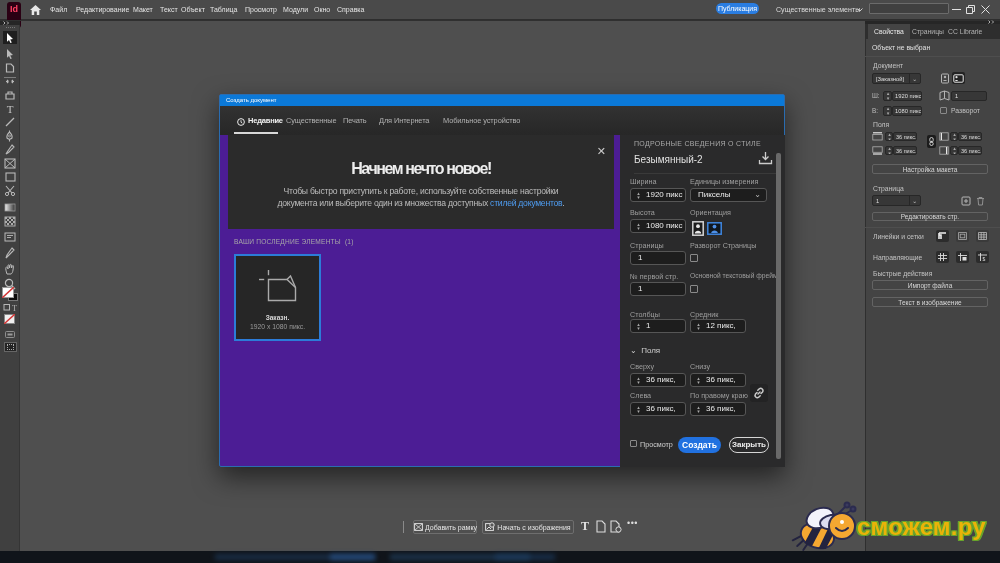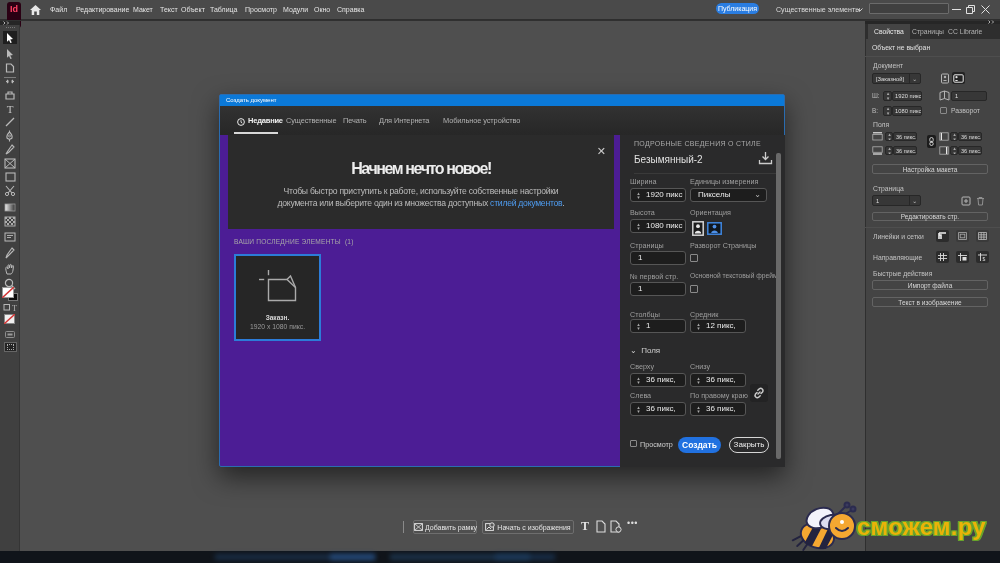--- a/index.html
+++ b/index.html
@@ -57,21 +57,21 @@
   #searchstrip { position:absolute; left:12px; top:332px; width:377px; height:28px; background:#2e2e2e; }
   #findbtn { position:absolute; left:251px; top:10px; width:35px; height:16px; border:1px solid #c8c8c8; border-radius:8px; color:#eee; font-size:8.5px; text-align:center; line-height:15px; }
 
   
   #dright { position:absolute; left:400px; top:40px; width:165px; height:332px; background:#2a2a2b; }
   .dlab { position:absolute; font-size:7.2px; color:#9f9f9f; white-space:nowrap; }
   .dfield { position:absolute; height:14px; background:#1d1d1d; border:1px solid #565656; border-radius:3px; color:#ececec; font-size:8px; line-height:12px; white-space:nowrap; overflow:hidden; }
   .spin { position:absolute; left:3px; top:1.5px; width:9px; height:10px; color:#a8a8a8; font-size:5px; line-height:4.6px; text-align:center; }
   .dchk { position:absolute; width:8px; height:8px; border:1px solid #8a8a8a; border-radius:1px; background:transparent; }
   #createbtn { position:absolute; left:58px; top:302px; width:43px; height:16px; background:#2171e0; border-radius:8px; color:#fff; font-size:8.5px; font-weight:bold; text-align:center; line-height:16px; }
-  #closebtn { position:absolute; left:109px; top:302px; width:40px; height:16px; border:1px solid #d5d5d5; border-radius:8px; color:#eee; font-size:8px; font-weight:normal; text-align:center; line-height:14px; }
+  #closebtn { position:absolute; left:109px; top:302px; width:40px; height:16px; border:1px solid #d5d5d5; border-radius:8px; color:#eee; font-size:8px; font-weight:bold; text-align:center; line-height:14px; }
   #dscroll { position:absolute; left:156px; top:18px; width:5px; height:306px; background:#696969; border-radius:2px; }
 
   
   .bbtn { position:absolute; top:520px; height:14px; border:1px solid #6e6e6e; border-radius:2px; color:#e6e6e6; font-size:7px; line-height:13px; text-align:center; white-space:nowrap; }
 
   
   #taskbar { position:absolute; left:0; top:551px; width:1000px; height:12px; background:#10141a; }
   .tbglow { position:absolute; top:554px; height:6px; filter:blur(2.5px); opacity:.6; }
 
   

